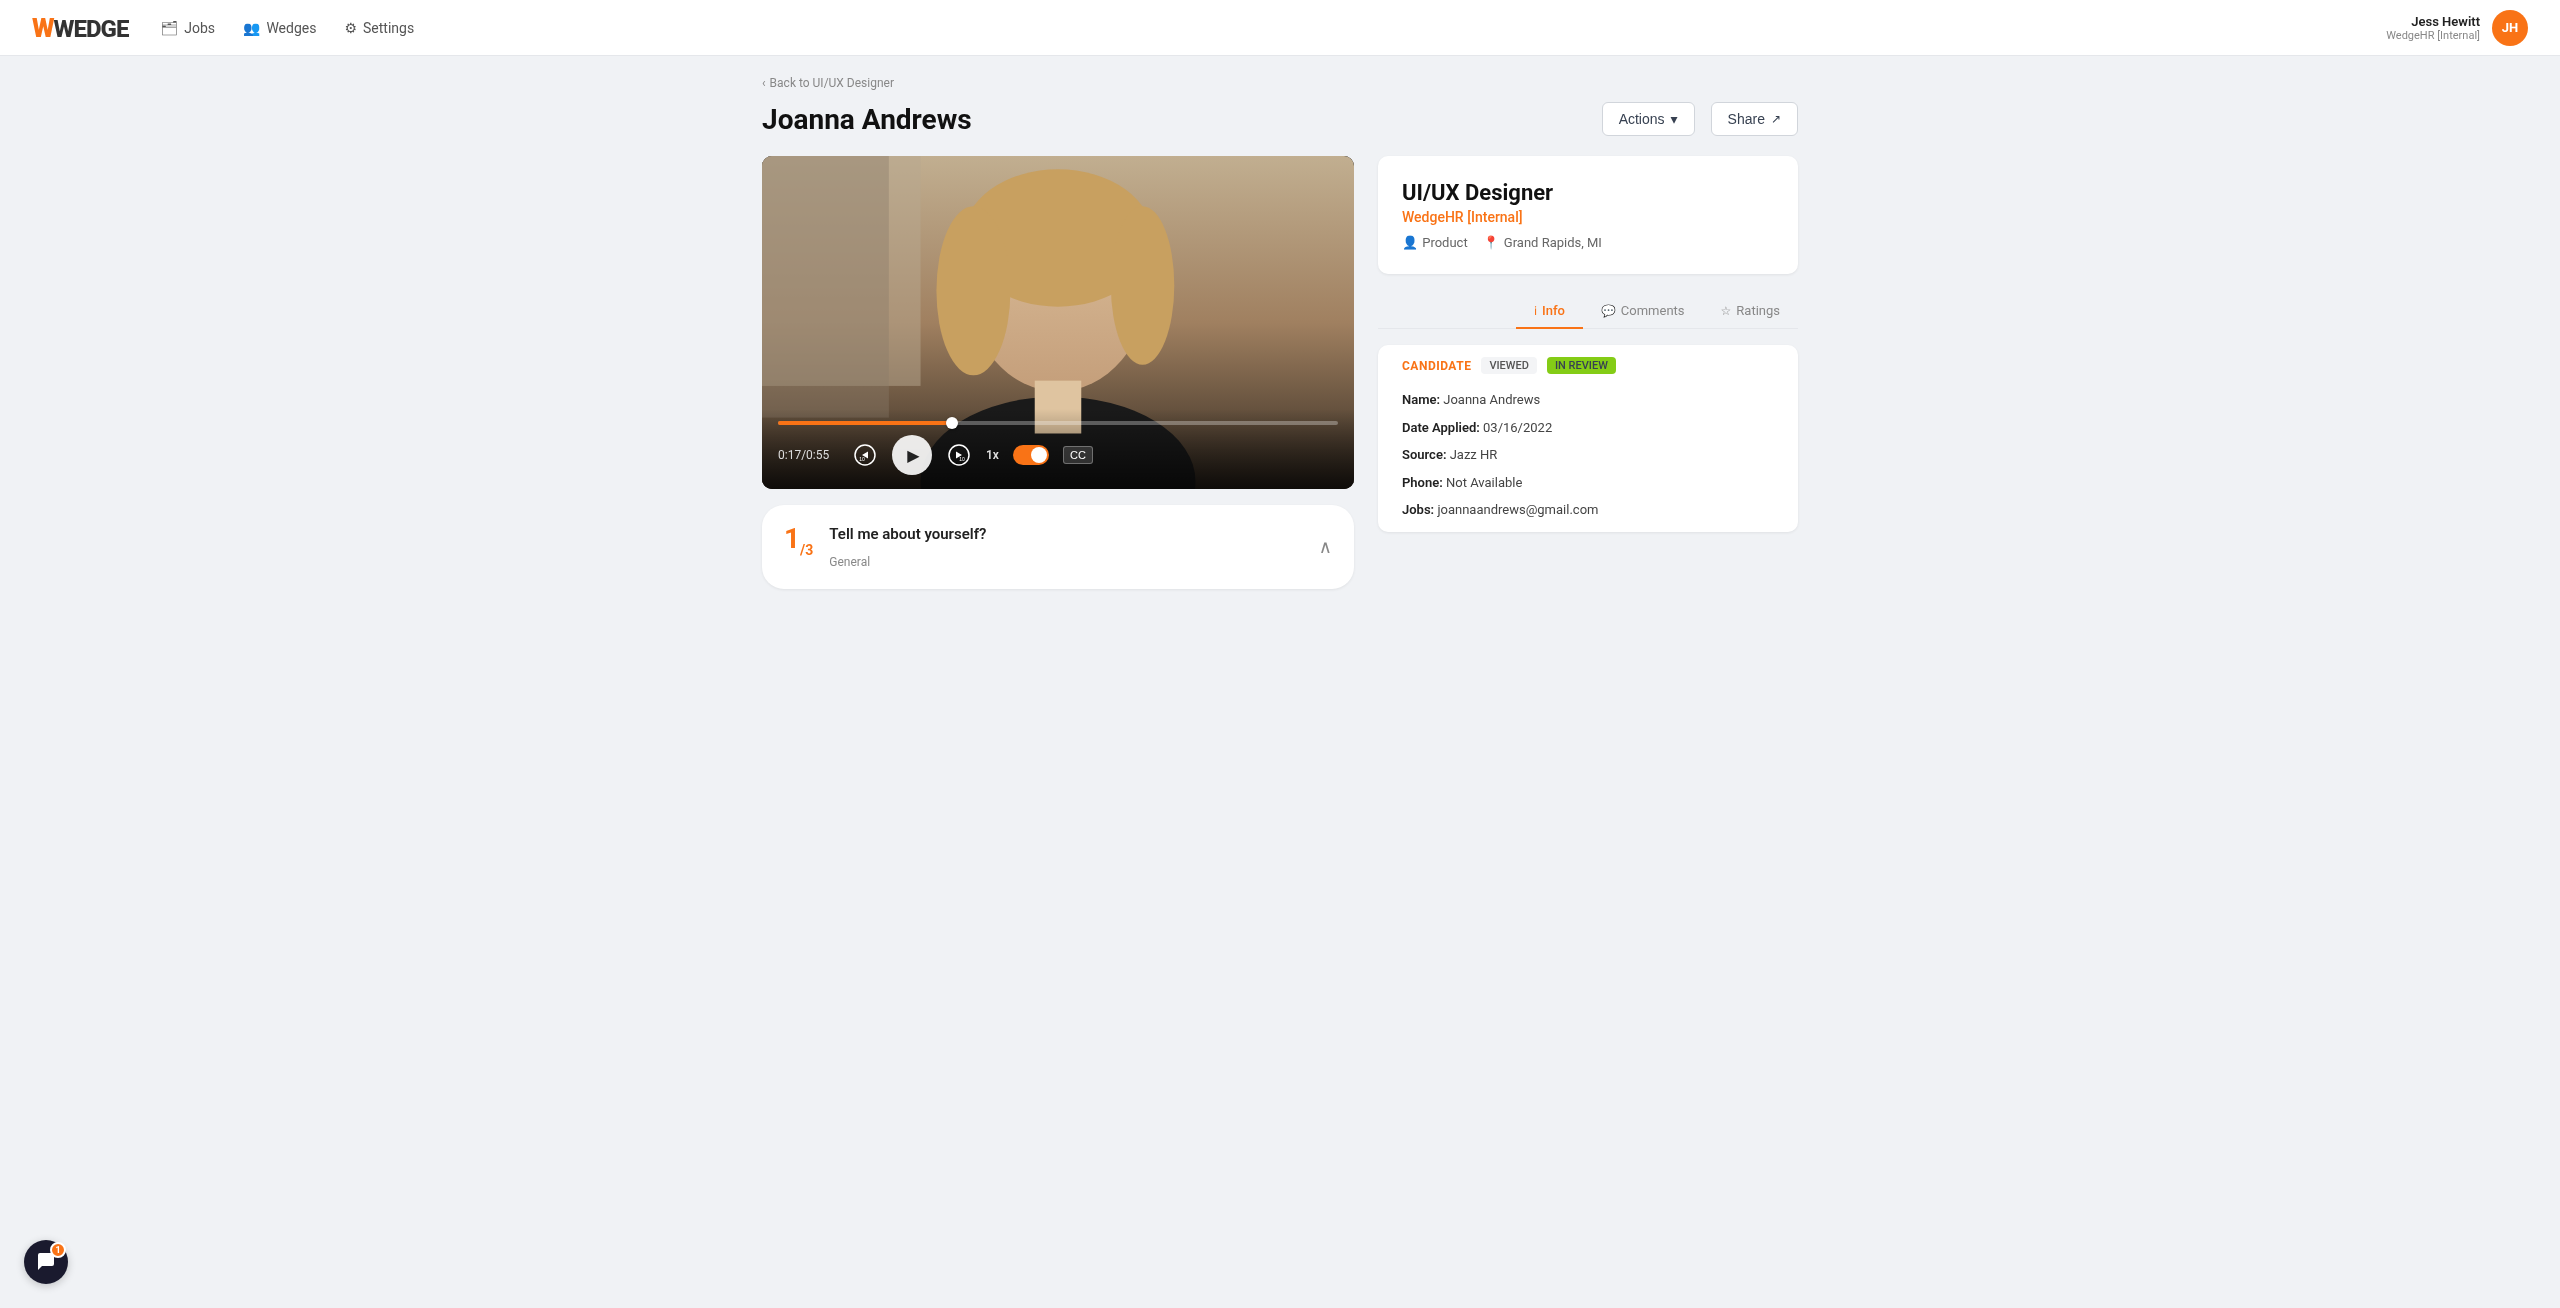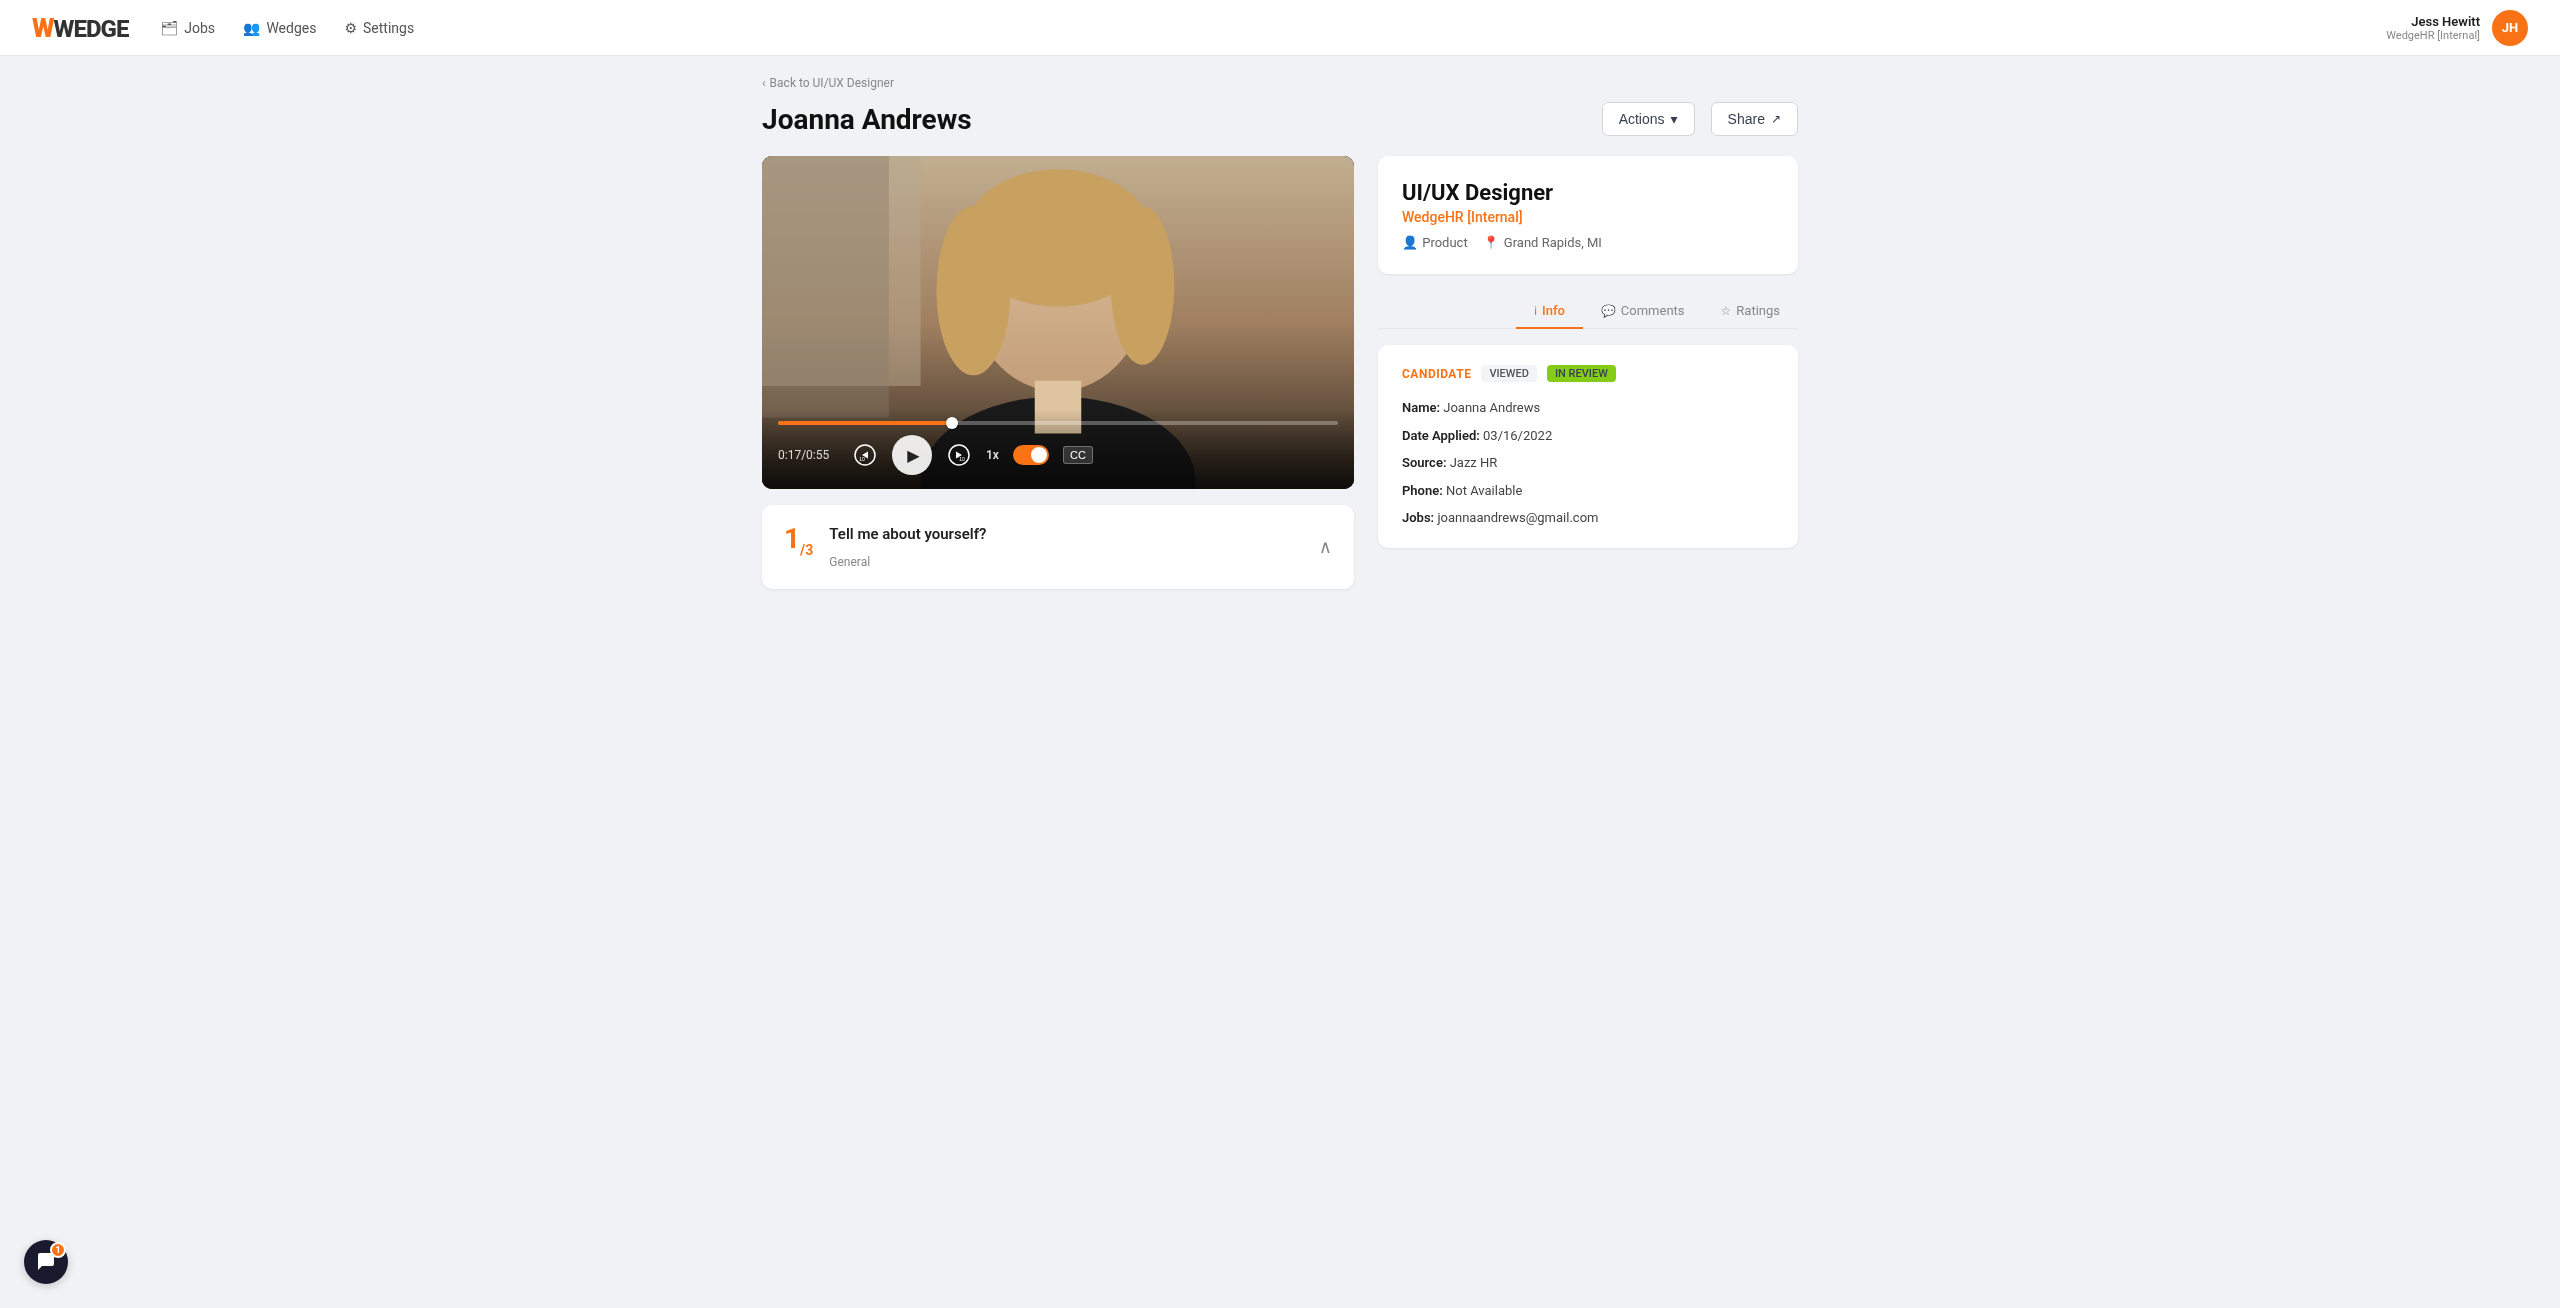--- a/index.html
+++ b/index.html
@@ -273,21 +273,21 @@
       color: #fff;
       border-radius: 3px;
       padding: 2px 6px;
       font-size: 11px;
       cursor: pointer;
     }
 
     
     .question-card {
       background: #fff;
-      border-radius: 10px;
+      border-radius: 22px;
       padding: 20px 22px;
       margin-top: 16px;
       display: flex;
       align-items: center;
       justify-content: space-between;
       box-shadow: 0 1px 3px rgba(0,0,0,0.07);
     }
     .question-left {
       display: flex;
       align-items: flex-start;
@@ -378,21 +378,21 @@
     .tab.active {
       color: #f97316;
       border-bottom-color: #f97316;
       font-weight: 500;
     }
 
     
     .candidate-card {
       background: #fff;
       border-radius: 10px;
-      padding: 20px 24px;
+      padding: 12px 24px;
       box-shadow: 0 1px 3px rgba(0,0,0,0.07);
     }
     .candidate-header {
       display: flex;
       align-items: center;
       gap: 10px;
       margin-bottom: 16px;
     }
     .candidate-label {
       font-size: 12px;

